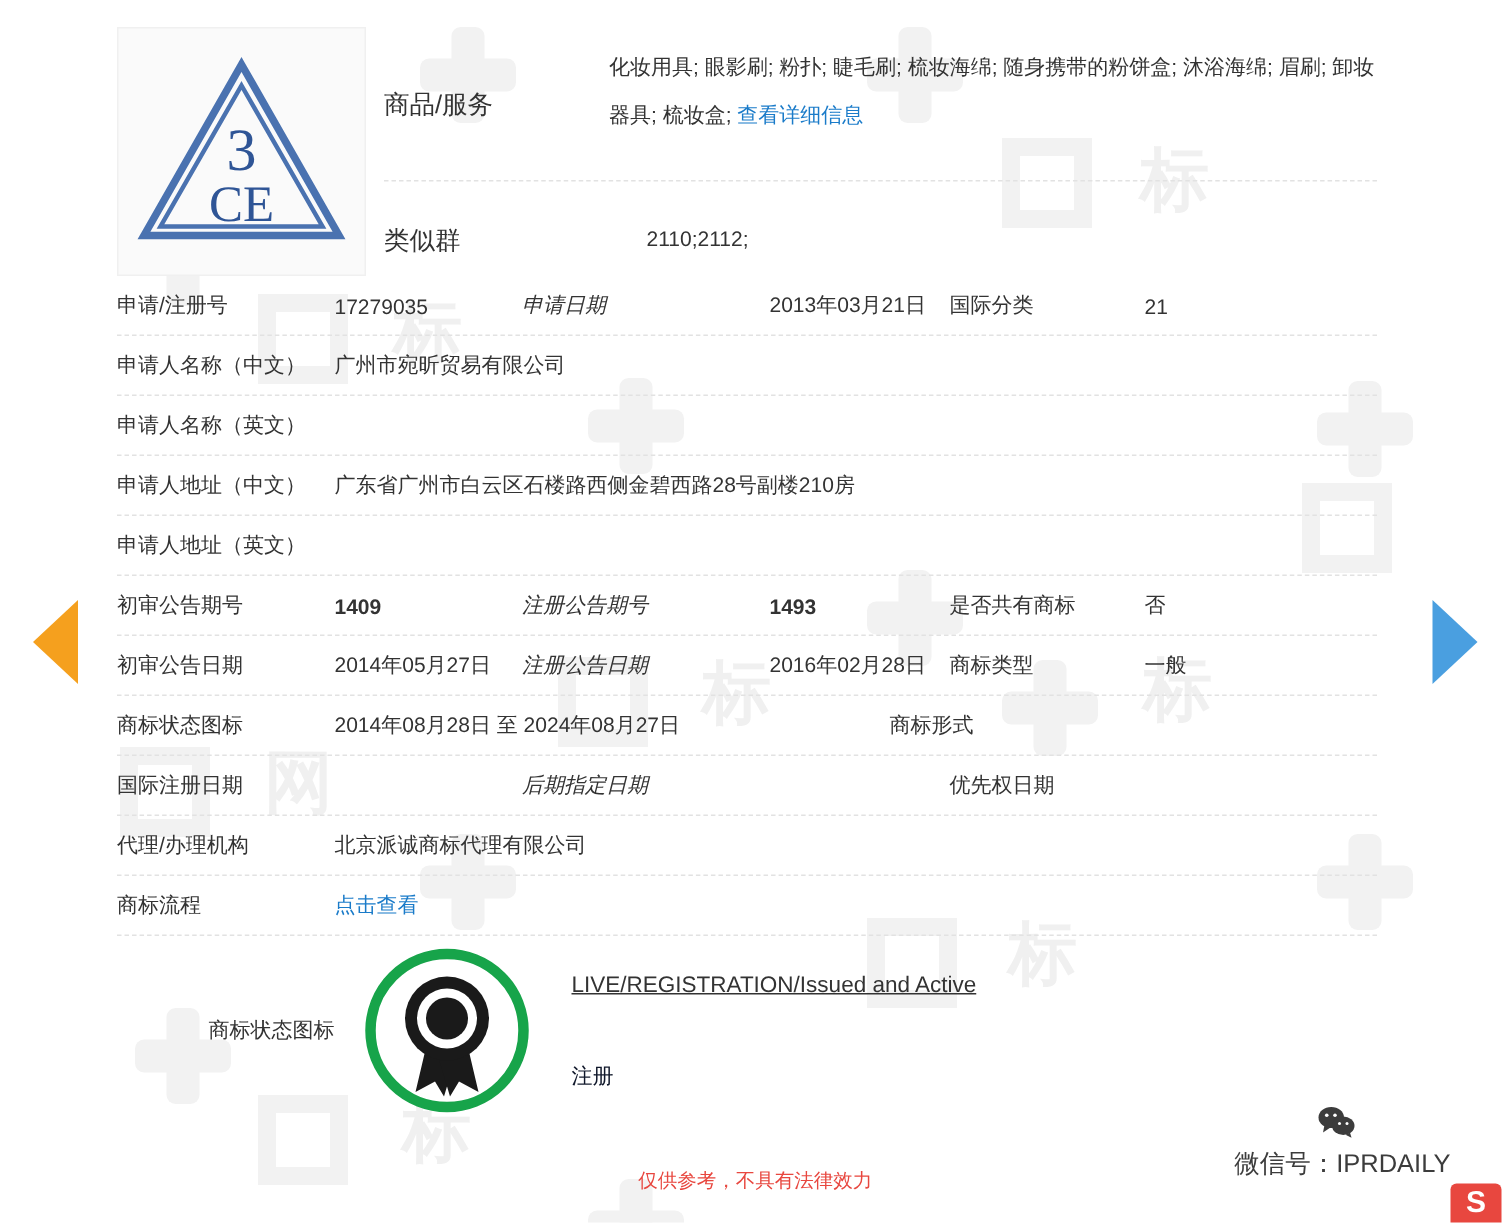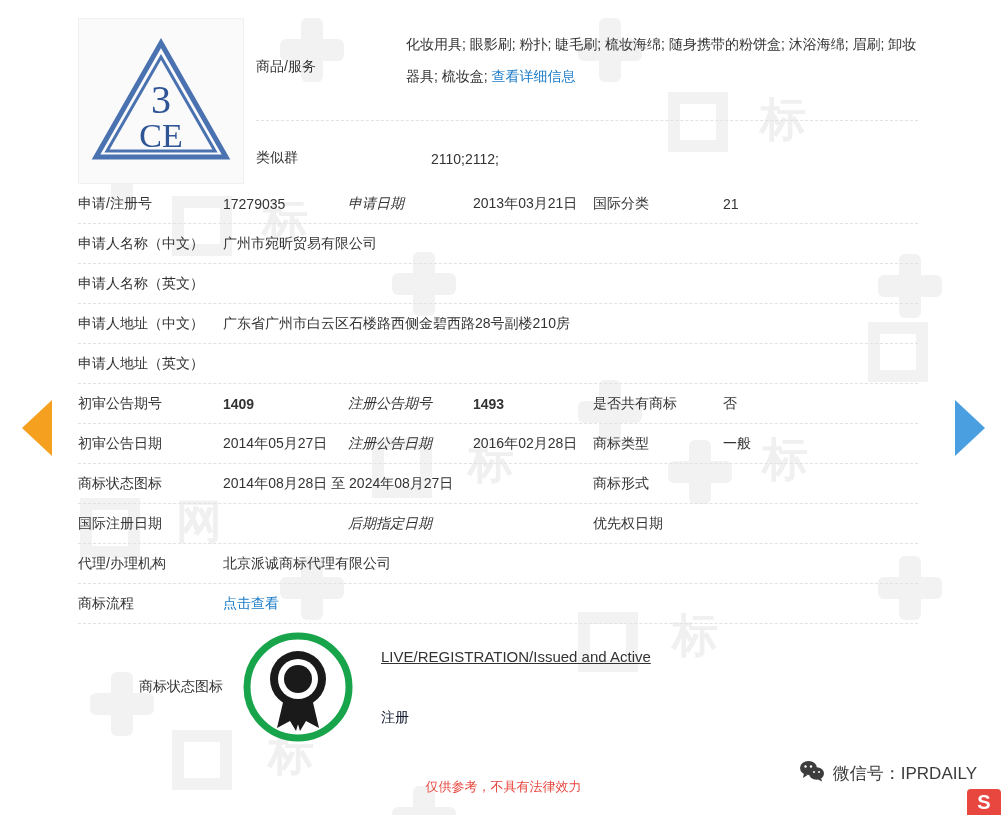--- a/index.html
+++ b/index.html
@@ -96,21 +96,21 @@
   .trow {
     display: flex;
     align-items: flex-start;
     border-bottom: 1px dashed #e2e2e2;
   }
   .trow.first { height: 110px; }
   .trow.second { height: 56px; border-bottom: none; }
   .tlabel {
     width: 150px;
     flex: 0 0 150px;
-    font-size: 14px;
+    font-size: 17px;
     color: #333;
     font-weight: normal;
   }
   .trow.first .tlabel { padding-top: 48px; }
   .trow.second .tlabel { padding-top: 28px; }
   .tvalue {
     flex: 1;
     line-height: 32px;
     padding-top: 18px;
     color: #333;
@@ -136,21 +136,21 @@
     color: #333;
     font-size: 14px;
   }
   .cell-value {
     flex: 1;
     color: #333;
     font-size: 14px;
   }
   .cell-label.mid { flex: 0 0 125px; width: 125px; font-style: italic; }
   .cell-value.w1 { flex: 0 0 125px; width: 125px; }
-  .cell-value.w2 { flex: 0 0 120px; width: 120px; }
+  .cell-value.w2 { flex: 0 0 120px; width: 120px; margin-left: 40px; }
   .cell-label.right { flex: 0 0 130px; width: 130px; }
   .cell-value.last { flex: 1; }
   .bold { font-weight: bold; }
 
   
   .status-row {
     display: flex;
     align-items: center;
     min-height: 110px;
     padding-top: 8px;
@@ -207,27 +207,28 @@
   .arrow-right {
     right: 22px; top: 400px;
     border-top: 28px solid transparent;
     border-bottom: 28px solid transparent;
     border-left: 30px solid #4a9fe0;
   }
 
   
   .wechat {
     position: absolute;
-    right: 30px;
+    right: 40px;
     bottom: 28px;
     display: flex;
     align-items: center;
     font-size: 17px;
     color: #3c3c3c;
     z-index: 3;
+    flex-direction: column;
   }
   .wechat-icon {
     margin-right: 8px;
   }
   .corner-logo {
     position: absolute;
     right: 6px;
     bottom: 0px;
     width: 34px;
     height: 26px;

